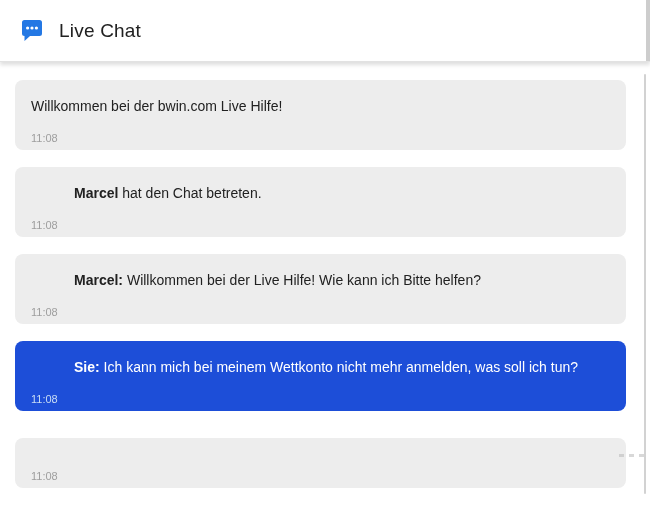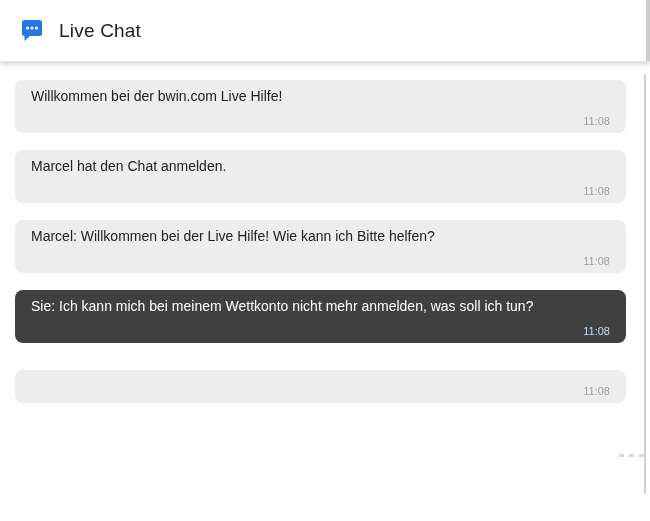--- a/index.html
+++ b/index.html
@@ -45,37 +45,37 @@
   
   .chat-area {
     position: relative;
     padding: 18px 24px 0 15px;
     overflow: hidden;
     height: 440px;
   }
   .bubble {
     position: relative;
     border-radius: 8px;
-    padding: 6px 16px 6px 16px;
+    padding: 16px 16px 6px 16px;
     margin-bottom: 17px;
     font-size: 14px;
     line-height: 20px;
     color: #212121;
   }
   .bubble.agent { background: #ededed; }
-  .bubble.user  { background: #404040; color: #ffffff; }
+  .bubble.user  { background: #1d4ed8; color: #ffffff; }
   .bubble:last-of-type { margin-top: 27px; }
-  .msg-sender { font-weight: 400; }
+  .msg-sender { font-weight: 700; margin-left: 43px; }
   .msg-time {
     display: block;
-    text-align: right;
+    text-align: left;
     font-size: 11px;
     line-height: 12px;
     color: #9e9e9e;
-    margin-top: 9px;
+    margin-top: 16px;
   }
   .bubble.user .msg-time { color: #c9ddf4; }
   
   .outer-scrollbar-thumb {
     position: absolute;
     top: 0;
     right: 0;
     width: 4px;
     height: 61px;
     background: #cdcdcd;
@@ -125,21 +125,21 @@
     <div class="outer-scrollbar-thumb"></div>
   </header>
 
   <div class="chat-area">
   <div class="bubble agent">
     <div class="msg-line"><span class="msg-text">Willkommen bei der bwin.com Live Hilfe!</span></div>
     <span class="msg-time">11:08</span>
   </div>
 
   <div class="bubble agent">
-    <div class="msg-line"><span class="msg-sender">Marcel</span><span class="msg-text"> hat den Chat anmelden.</span></div>
+    <div class="msg-line"><span class="msg-sender">Marcel</span><span class="msg-text"> hat den Chat betreten.</span></div>
     <span class="msg-time">11:08</span>
   </div>
 
   <div class="bubble agent">
     <div class="msg-line"><span class="msg-sender">Marcel:</span><span class="msg-text"> Willkommen bei der Live Hilfe! Wie kann ich Bitte helfen?</span></div>
     <span class="msg-time">11:08</span>
   </div>
 
   <div class="bubble user">
     <div class="msg-line"><span class="msg-sender">Sie:</span><span class="msg-text"> Ich kann mich bei meinem Wettkonto nicht mehr anmelden, was soll ich tun?</span></div>

